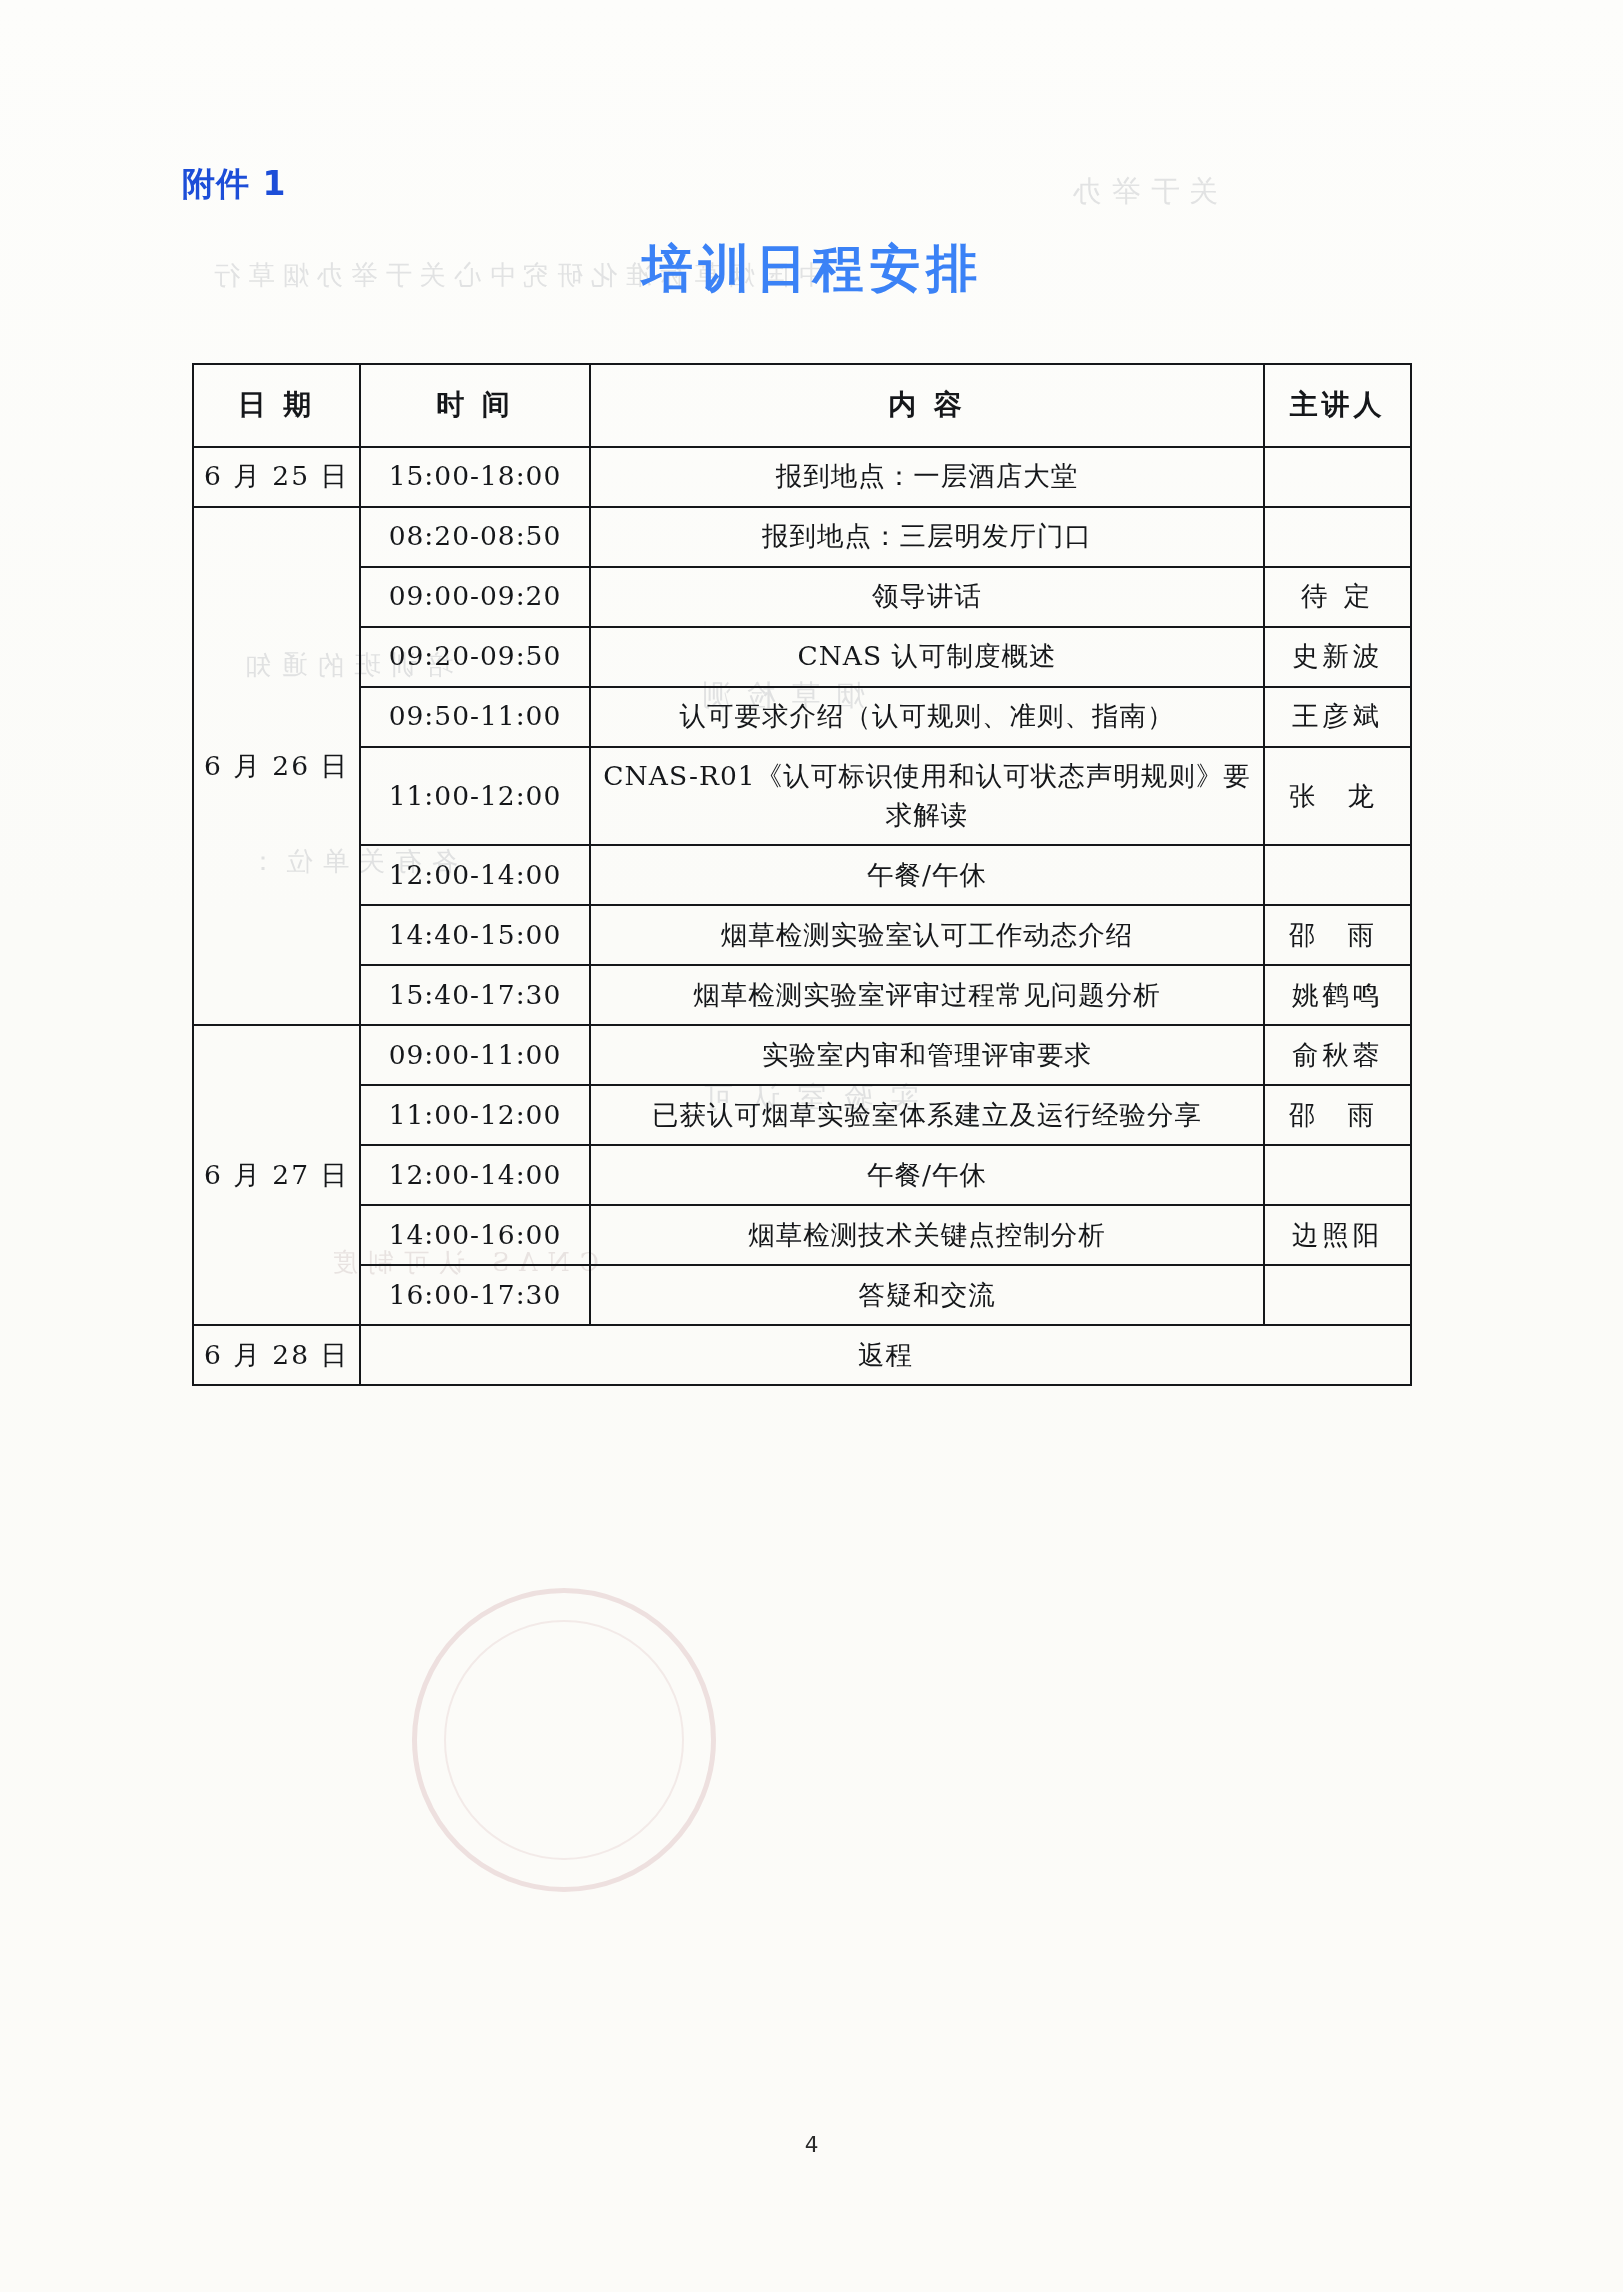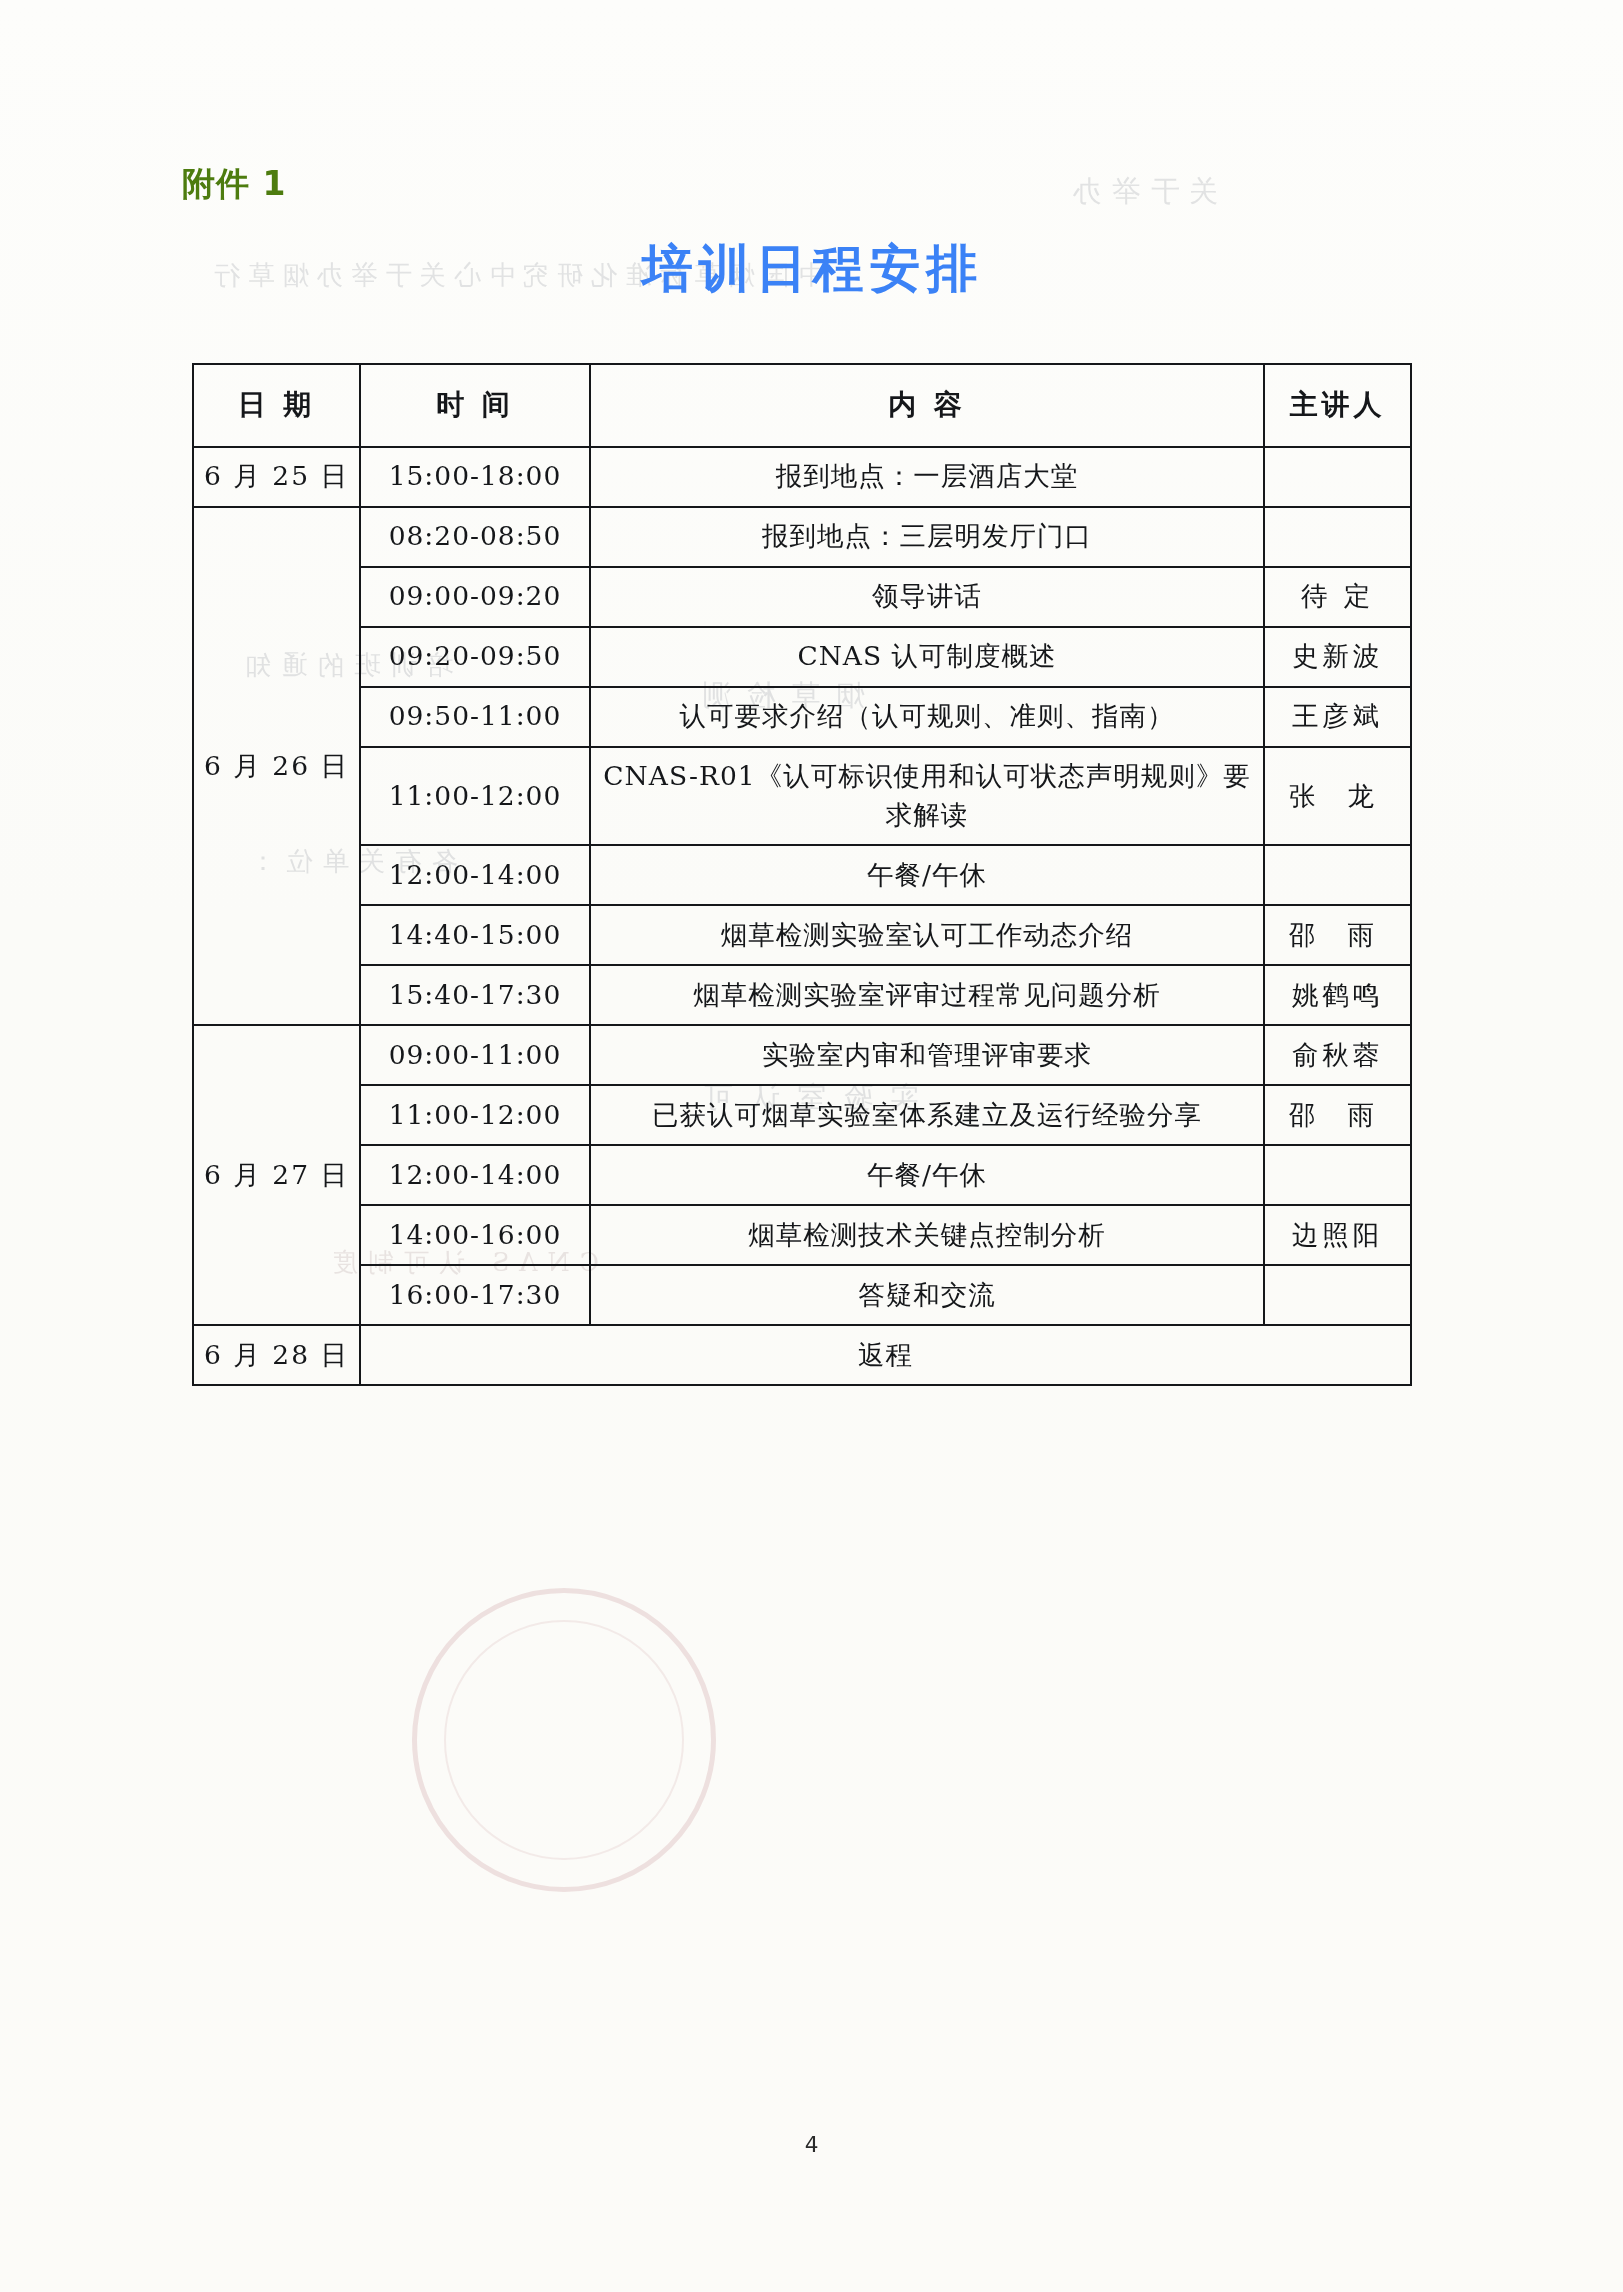--- a/index.html
+++ b/index.html
@@ -30,21 +30,21 @@
     padding: 0;
   }
 
   .attach-label {
     position: absolute;
     left: 182px;
     top: 162px;
     font-family: "DejaVu Sans", "Liberation Sans", sans-serif;
     font-size: 33px;
     letter-spacing: 1px;
-    color: #4d7c0f;
+    color: #1d4ed8;
     font-weight: 600;
   }
 
   .doc-title {
     position: absolute;
     left: 0;
     right: 0;
     top: 235px;
     text-align: center;
     font-family: "DejaVu Serif", "Liberation Serif", serif;

